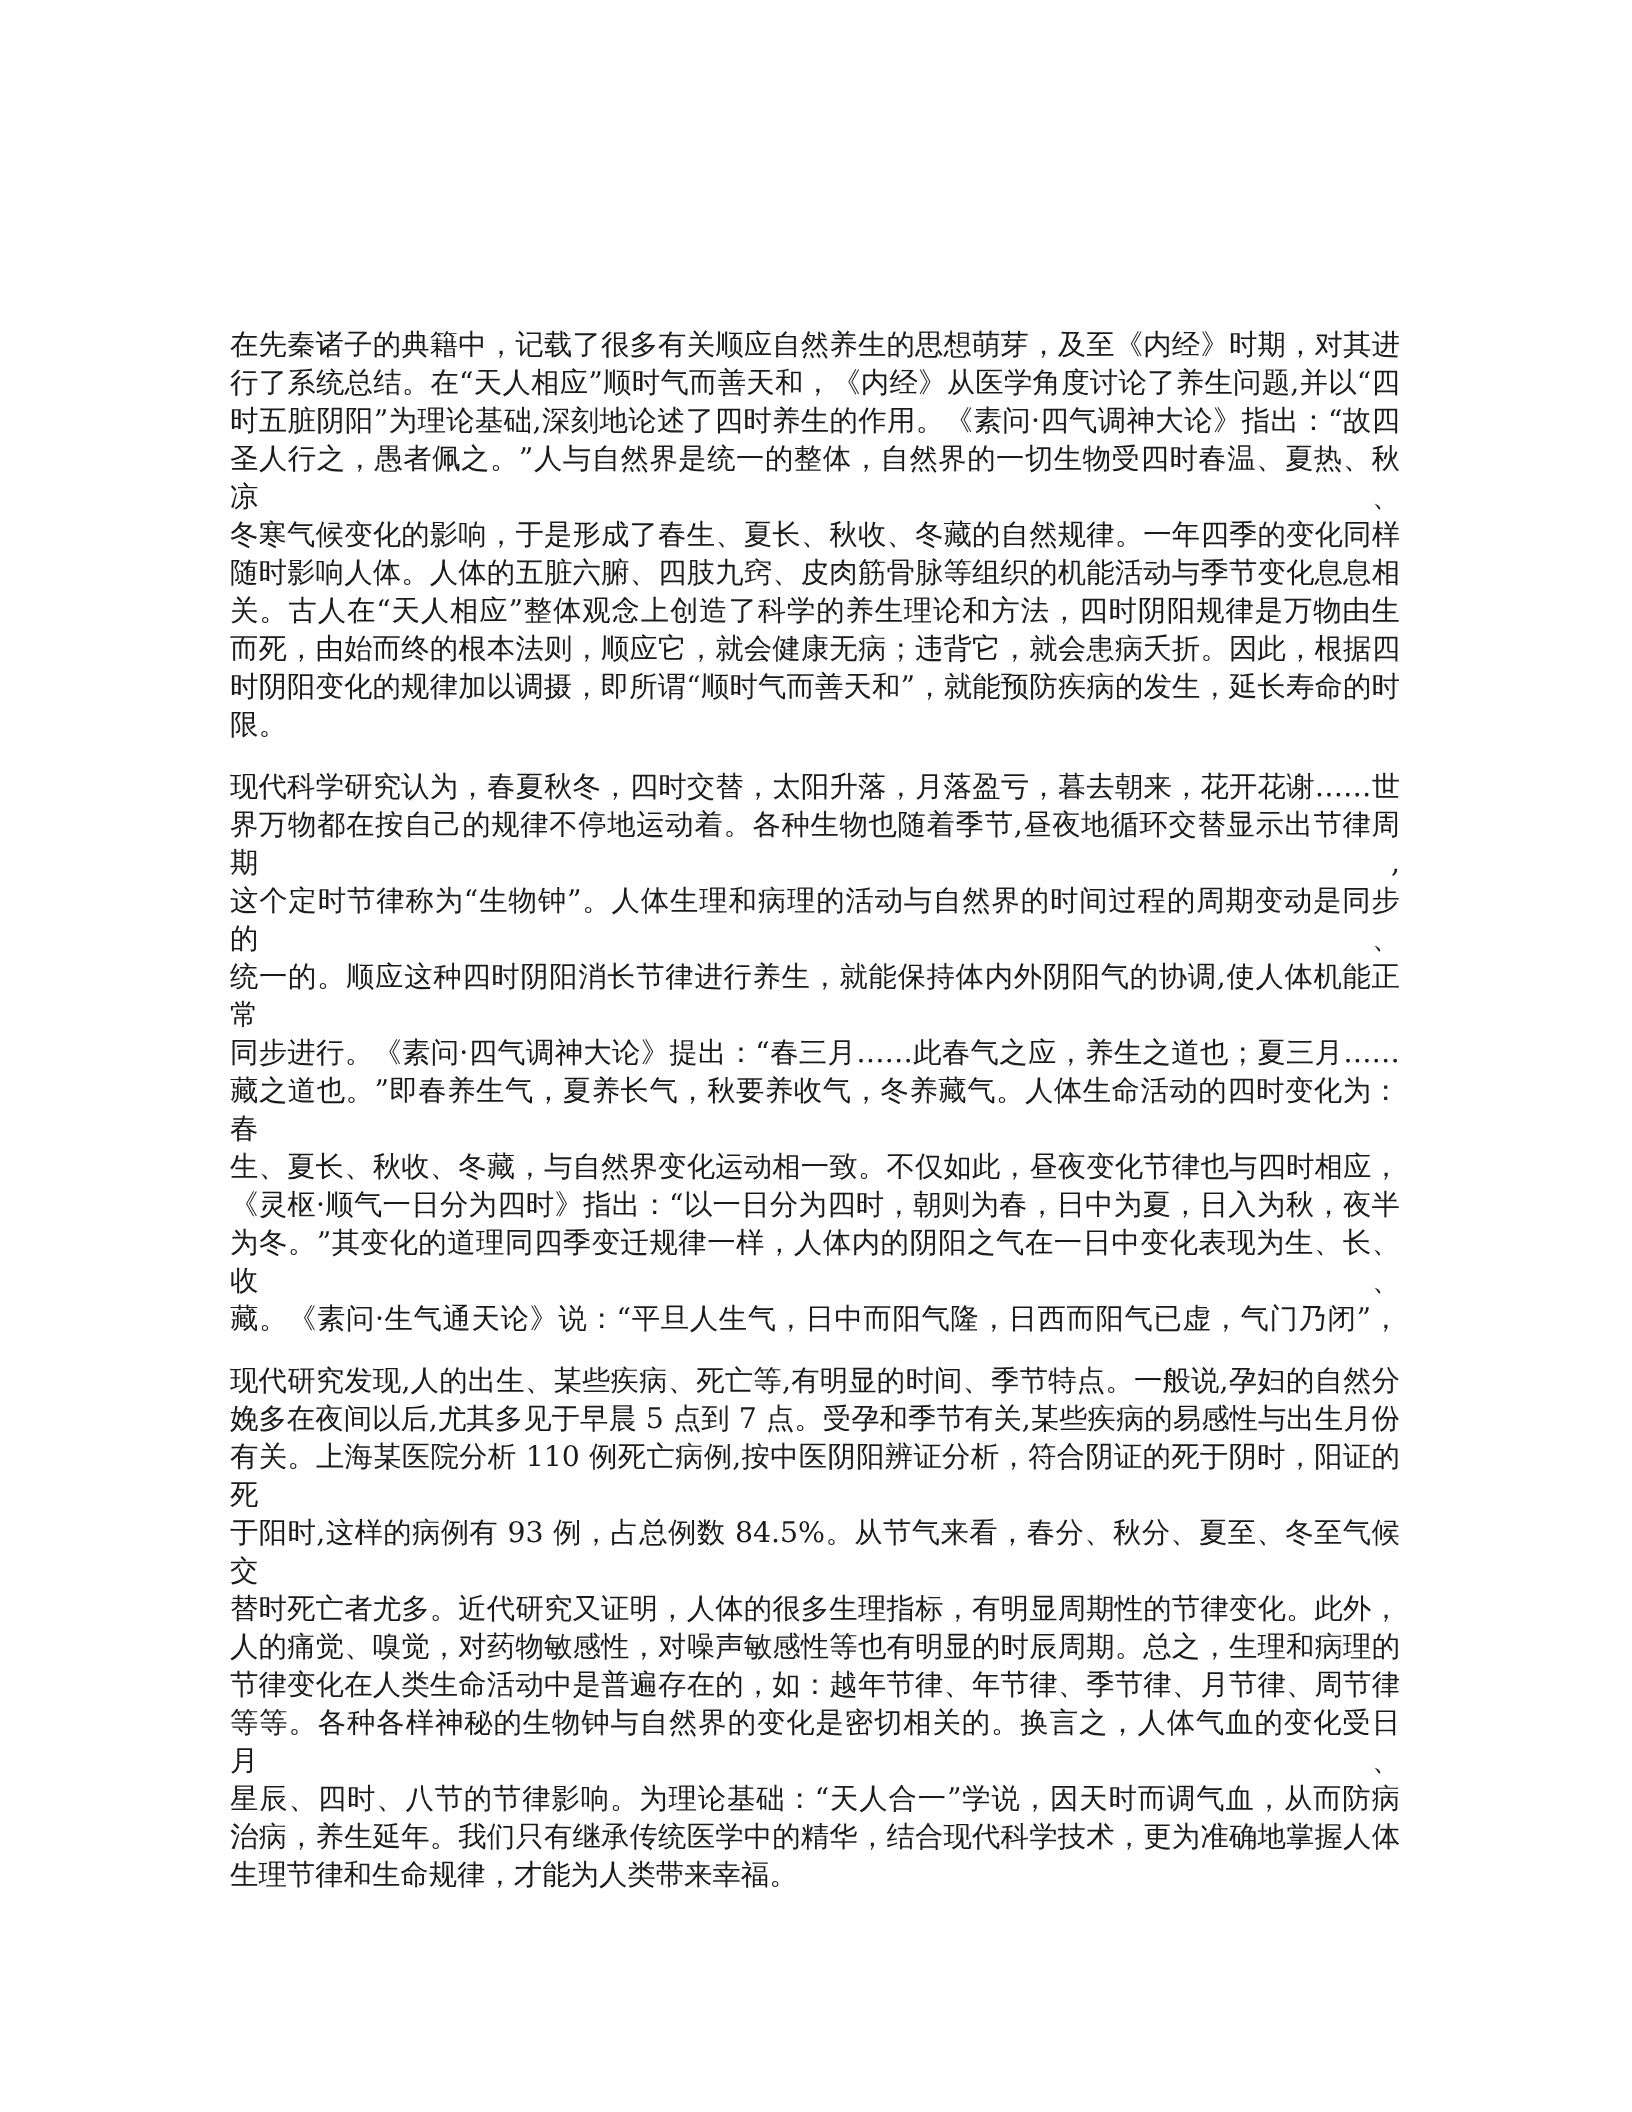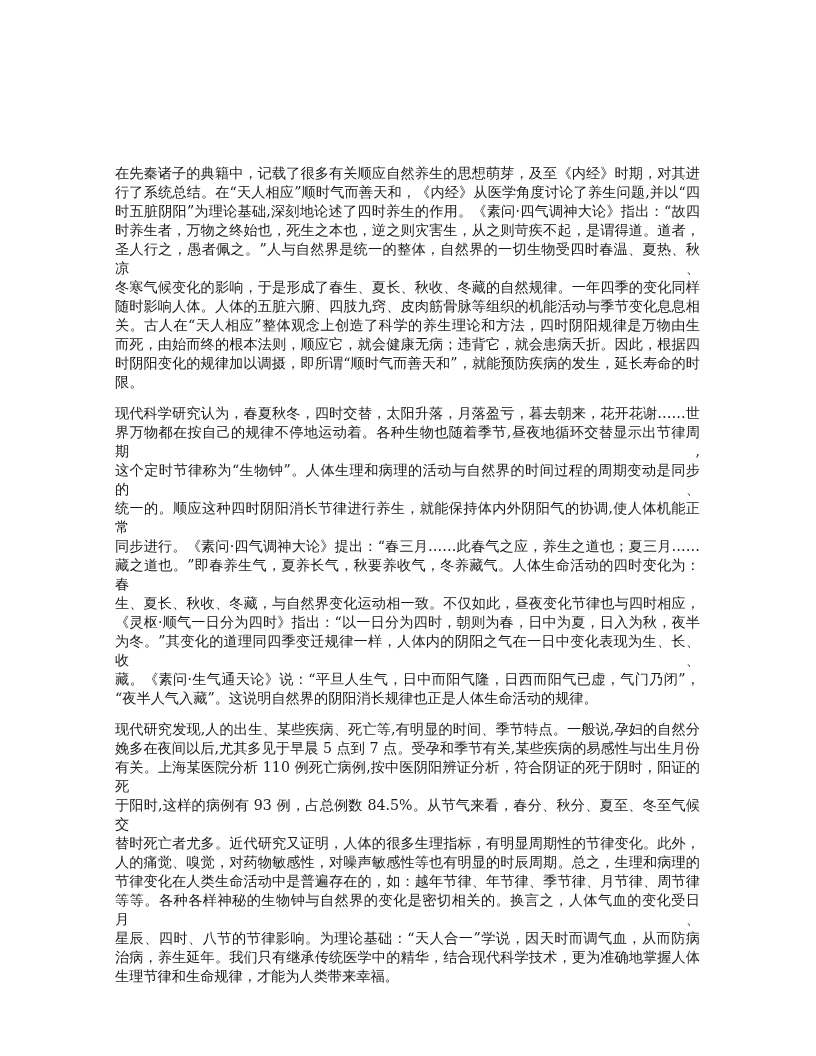--- a/index.html
+++ b/index.html
@@ -52,41 +52,39 @@
 </style>
 </head>
 <body>
 
 <div class="page">
   <div class="text-block">
     <p class="para">
         <span class="line">在先秦诸子的典籍中，记载了很多有关顺应自然养生的思想萌芽，及至《内经》时期，对其进</span>
         <span class="line">行了系统总结。在“天人相应”顺时气而善天和，《内经》从医学角度讨论了养生问题,并以“四</span>
         <span class="line">时五脏阴阳”为理论基础,深刻地论述了四时养生的作用。《素问·四气调神大论》指出：“故四</span>
-        <span class="line">时养生者，万物之终始也，死生之本也，逆之则灾害生，从之则苛疾不起，是谓得道。道者，</span>
         <span class="line">圣人行之，愚者佩之。”人与自然界是统一的整体，自然界的一切生物受四时春温、夏热、秋凉、</span>
         <span class="line">冬寒气候变化的影响，于是形成了春生、夏长、秋收、冬藏的自然规律。一年四季的变化同样</span>
         <span class="line">随时影响人体。人体的五脏六腑、四肢九窍、皮肉筋骨脉等组织的机能活动与季节变化息息相</span>
         <span class="line">关。古人在“天人相应”整体观念上创造了科学的养生理论和方法，四时阴阳规律是万物由生</span>
         <span class="line">而死，由始而终的根本法则，顺应它，就会健康无病；违背它，就会患病夭折。因此，根据四</span>
         <span class="line">时阴阳变化的规律加以调摄，即所谓“顺时气而善天和”，就能预防疾病的发生，延长寿命的时</span>
         <span class="line last">限。</span>
       </p>
     <p class="para">
         <span class="line">现代科学研究认为，春夏秋冬，四时交替，太阳升落，月落盈亏，暮去朝来，花开花谢……世</span>
         <span class="line">界万物都在按自己的规律不停地运动着。各种生物也随着季节,昼夜地循环交替显示出节律周期,</span>
         <span class="line">这个定时节律称为“生物钟”。人体生理和病理的活动与自然界的时间过程的周期变动是同步的、</span>
         <span class="line">统一的。顺应这种四时阴阳消长节律进行养生，就能保持体内外阴阳气的协调,使人体机能正常</span>
         <span class="line">同步进行。《素问·四气调神大论》提出：“春三月……此春气之应，养生之道也；夏三月……</span>
         <span class="line">藏之道也。”即春养生气，夏养长气，秋要养收气，冬养藏气。人体生命活动的四时变化为：春</span>
         <span class="line">生、夏长、秋收、冬藏，与自然界变化运动相一致。不仅如此，昼夜变化节律也与四时相应，</span>
         <span class="line">《灵枢·顺气一日分为四时》指出：“以一日分为四时，朝则为春，日中为夏，日入为秋，夜半</span>
         <span class="line">为冬。”其变化的道理同四季变迁规律一样，人体内的阴阳之气在一日中变化表现为生、长、收、</span>
         <span class="line">藏。《素问·生气通天论》说：“平旦人生气，日中而阳气隆，日西而阳气已虚，气门乃闭”，</span>
-        <span class="line last">“夜半人气入藏”。这说明自然界的阴阳消长规律也正是人体生命活动的规律。</span>
       </p>
     <p class="para">
         <span class="line">现代研究发现,人的出生、某些疾病、死亡等,有明显的时间、季节特点。一般说,孕妇的自然分</span>
         <span class="line">娩多在夜间以后,尤其多见于早晨 5 点到 7 点。受孕和季节有关,某些疾病的易感性与出生月份</span>
         <span class="line">有关。上海某医院分析 110 例死亡病例,按中医阴阳辨证分析，符合阴证的死于阴时，阳证的死</span>
         <span class="line">于阳时,这样的病例有 93 例，占总例数 84.5%。从节气来看，春分、秋分、夏至、冬至气候交</span>
         <span class="line">替时死亡者尤多。近代研究又证明，人体的很多生理指标，有明显周期性的节律变化。此外，</span>
         <span class="line">人的痛觉、嗅觉，对药物敏感性，对噪声敏感性等也有明显的时辰周期。总之，生理和病理的</span>
         <span class="line">节律变化在人类生命活动中是普遍存在的，如：越年节律、年节律、季节律、月节律、周节律</span>
         <span class="line">等等。各种各样神秘的生物钟与自然界的变化是密切相关的。换言之，人体气血的变化受日月、</span>

